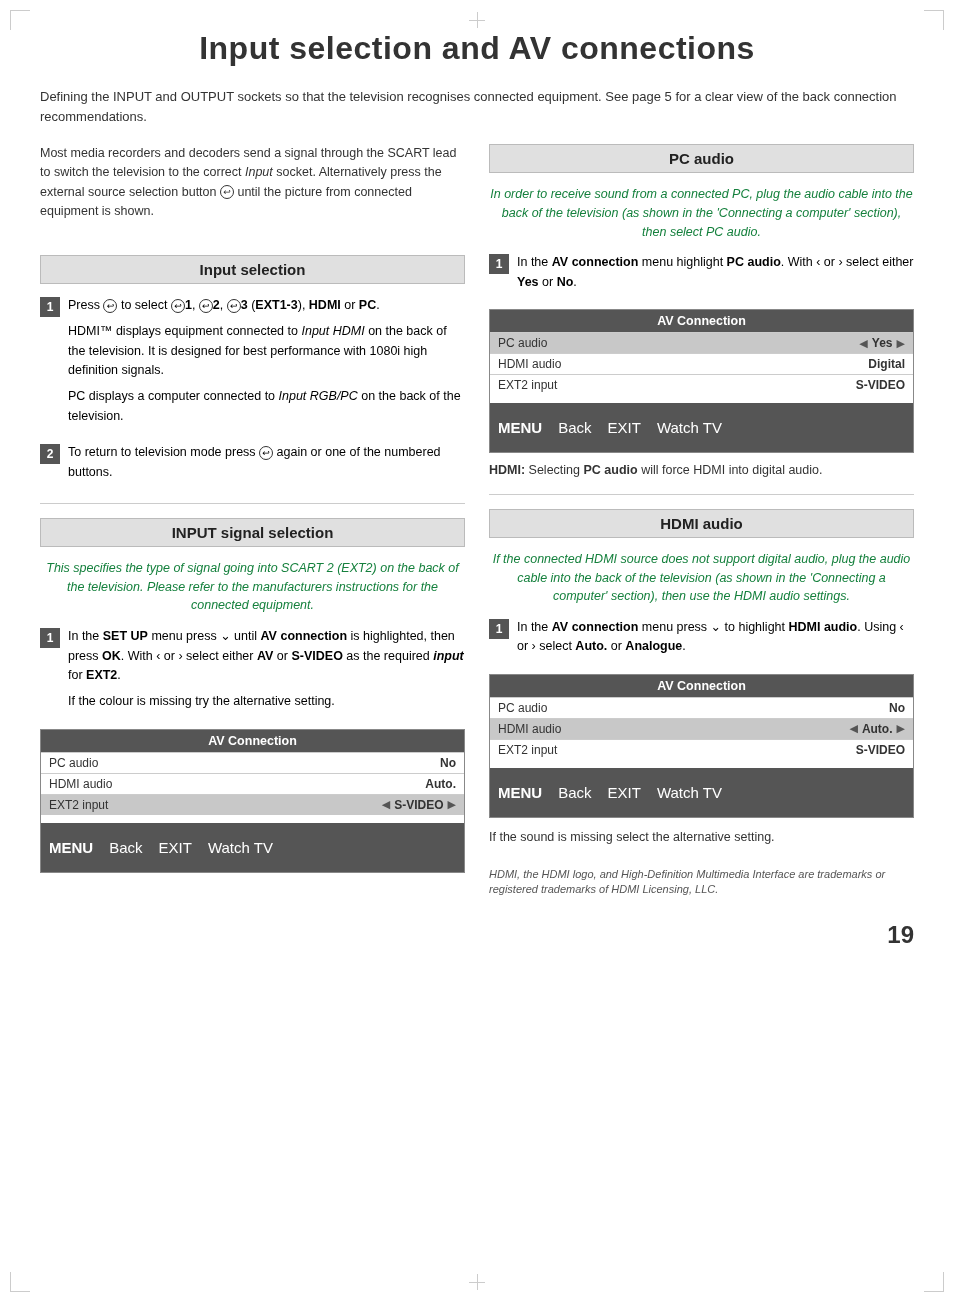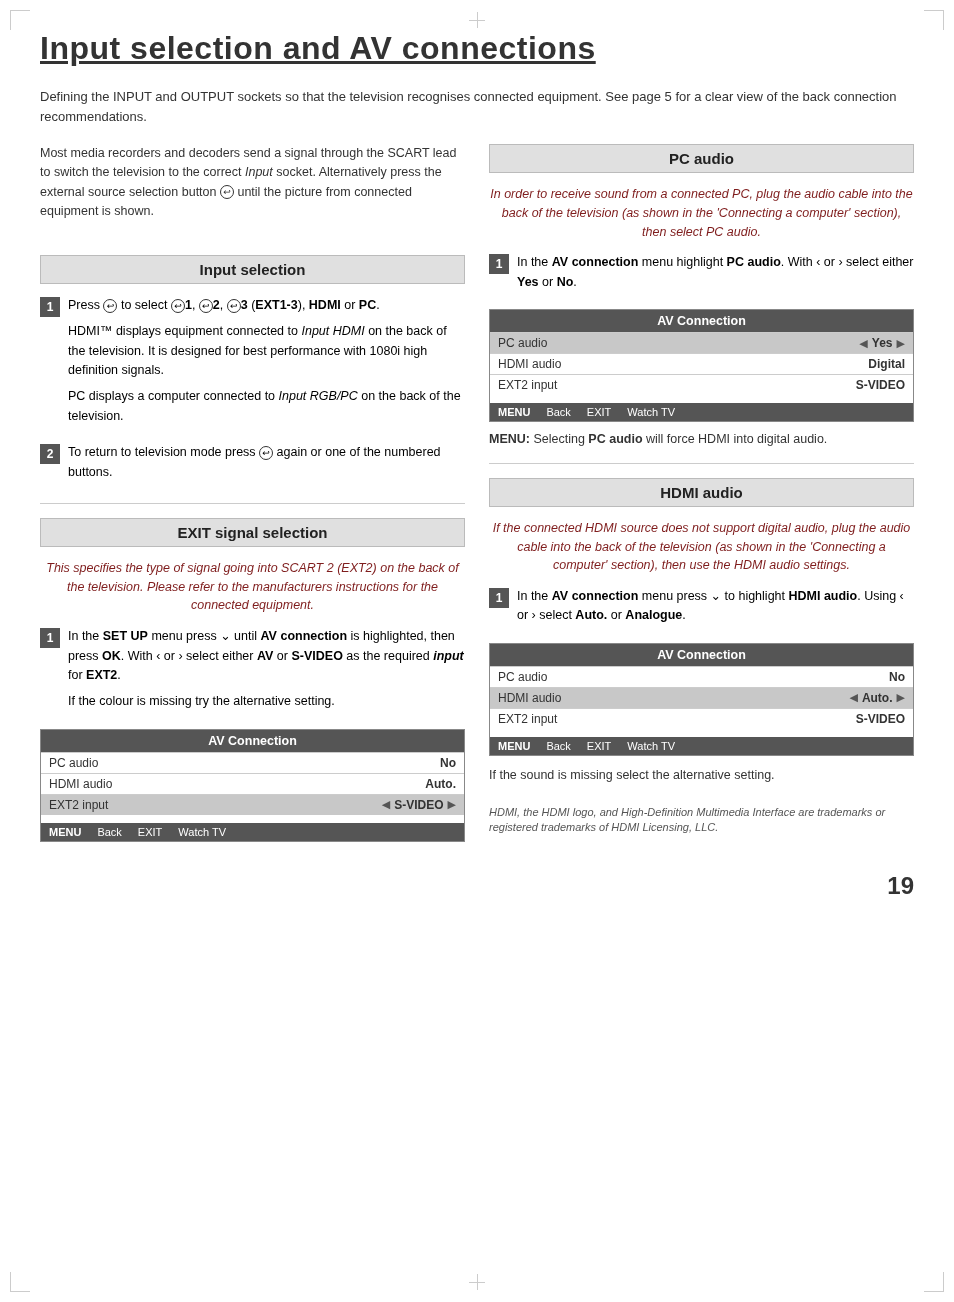--- a/index.html
+++ b/index.html
@@ -44,26 +44,26 @@
       background: #ccc;
     }
     .cross-top::before, .cross-bottom::before {
       width: 1px; height: 16px; left: 50%; top: 0;
     }
     .cross-top::after, .cross-bottom::after {
       height: 1px; width: 16px; top: 50%; left: 0;
     }
 
     h1.page-title {
+      text-align: center;
       font-size: 32px;
       font-weight: bold;
       color: #333;
       margin-bottom: 20px;
       letter-spacing: 0.5px;
-      text-decoration: underline;
     }
 
     .intro-text {
       font-size: 13px;
       line-height: 1.5;
       margin-bottom: 18px;
       color: #333;
     }
 
     .two-col {
@@ -100,21 +100,21 @@
       color: #222;
       margin-bottom: 12px;
     }
 
     .italic-intro {
       font-style: italic;
       text-align: center;
       font-size: 12.5px;
       line-height: 1.5;
       margin-bottom: 12px;
-      color: #7f1d1d;
+      color: #15803d;
     }
 
     .step-row {
       display: flex;
       gap: 8px;
       margin-bottom: 10px;
       align-items: flex-start;
     }
 
     .step-num {
@@ -173,22 +173,22 @@
     .av-label { flex: 1; color: #333; }
     .av-arrow { font-size: 11px; color: #555; margin-right: 4px; }
     .av-value { font-size: 12px; font-weight: bold; color: #333; }
     .av-arrow-right { font-size: 11px; color: #555; margin-left: 4px; }
 
     .av-footer {
       background: #555;
       color: #fff;
       display: flex;
       gap: 16px;
-      padding: 3px 8px;
-      font-size: 11px;
+      padding: 16px 8px;
+      font-size: 15px;
     }
 
     .av-footer span { color: #fff; }
     .av-footer .bold { font-weight: bold; }
 
     .note-text {
       font-size: 12.5px;
       line-height: 1.5;
       color: #333;
       margin-top: 8px;
@@ -256,21 +256,21 @@
 
     <div class="step-row">
       <div class="step-num">2</div>
       <div class="step-content">
         <p>To return to television mode press <span style="border:1.5px solid #333;border-radius:50%;display:inline-block;width:14px;height:14px;text-align:center;line-height:12px;font-size:9px;vertical-align:middle;">↩</span> again or one of the numbered buttons.</p>
       </div>
     </div>
 
     <hr class="divider-line">
 
-    <div class="section-header">EXIT signal selection</div>
+    <div class="section-header">INPUT signal selection</div>
 
     <p class="italic-intro"><i>This specifies the type of signal going into SCART 2 (EXT2) on the back of the television. Please refer to the manufacturers instructions for the connected equipment.</i></p>
 
     <div class="step-row">
       <div class="step-num">1</div>
       <div class="step-content">
         <p>In the <b>SET UP</b> menu press ⌄ until <b>AV connection</b> is highlighted, then press <b>OK</b>. With ‹ or › select either <b>AV</b> or <b>S-VIDEO</b> as the required <i><b>input</b></i> for <b>EXT2</b>.</p>
         <p>If the colour is missing try the alternative setting.</p>
       </div>
     </div>
@@ -333,21 +333,21 @@
       </div>
       <div style="height:8px;"></div>
       <div class="av-footer">
         <span><b>MENU</b></span>
         <span>Back</span>
         <span>EXIT</span>
         <span>Watch TV</span>
       </div>
     </div>
 
-    <p class="note-text"><b>MENU:</b> Selecting <b>PC audio</b> will force HDMI into digital audio.</p>
+    <p class="note-text"><b>HDMI:</b> Selecting <b>PC audio</b> will force HDMI into digital audio.</p>
 
     <hr class="divider-line">
 
     <div class="section-header">HDMI audio</div>
 
     <p class="italic-intro"><i>If the connected HDMI source does not support digital audio, plug the audio cable into the back of the television (as shown in the 'Connecting a computer' section), then use the HDMI audio settings.</i></p>
 
     <div class="step-row">
       <div class="step-num">1</div>
       <div class="step-content">

